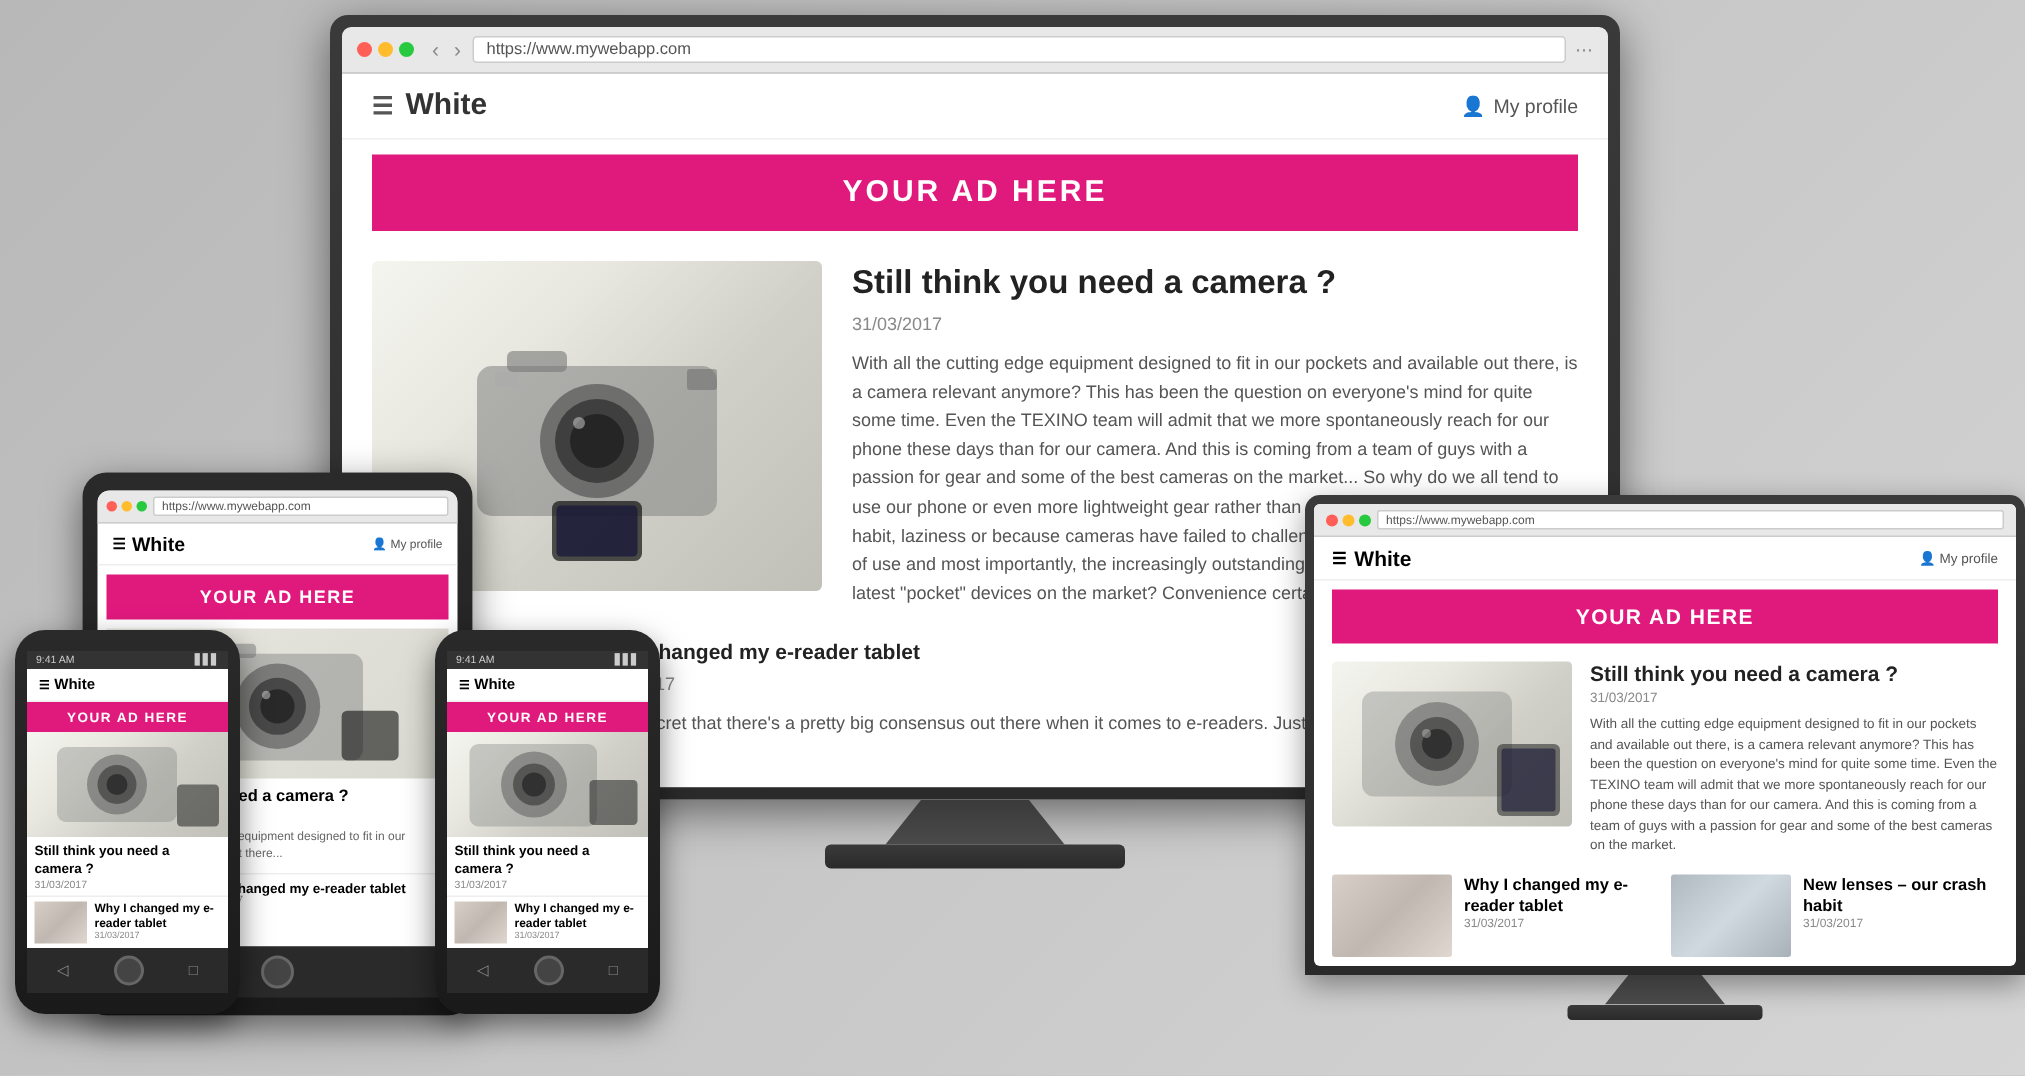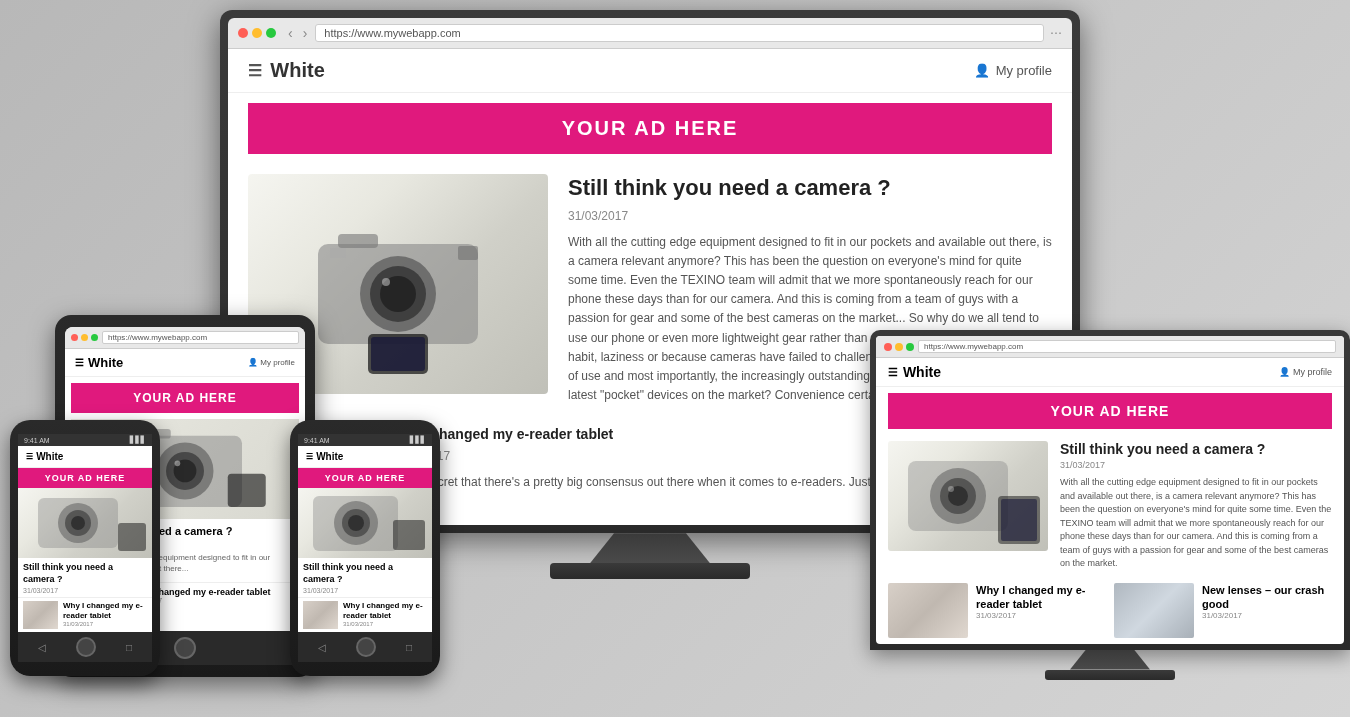--- a/index.html
+++ b/index.html
@@ -980,21 +980,21 @@
           <div class="sm-mini-card">
             <div class="sm-mini-img img-ereader"></div>
             <div>
               <div class="sm-mini-title">Why I changed my e-reader tablet</div>
               <div class="sm-mini-date">31/03/2017</div>
             </div>
           </div>
           <div class="sm-mini-card">
             <div class="sm-mini-img img-lens"></div>
             <div>
-              <div class="sm-mini-title">New lenses – our crash good</div>
+              <div class="sm-mini-title">New lenses – our crash habit</div>
               <div class="sm-mini-date">31/03/2017</div>
             </div>
           </div>
         </div>
 
       </div>
     </div>
     <div class="monitor-right-stand"></div>
     <div class="monitor-right-base"></div>
   </div>

